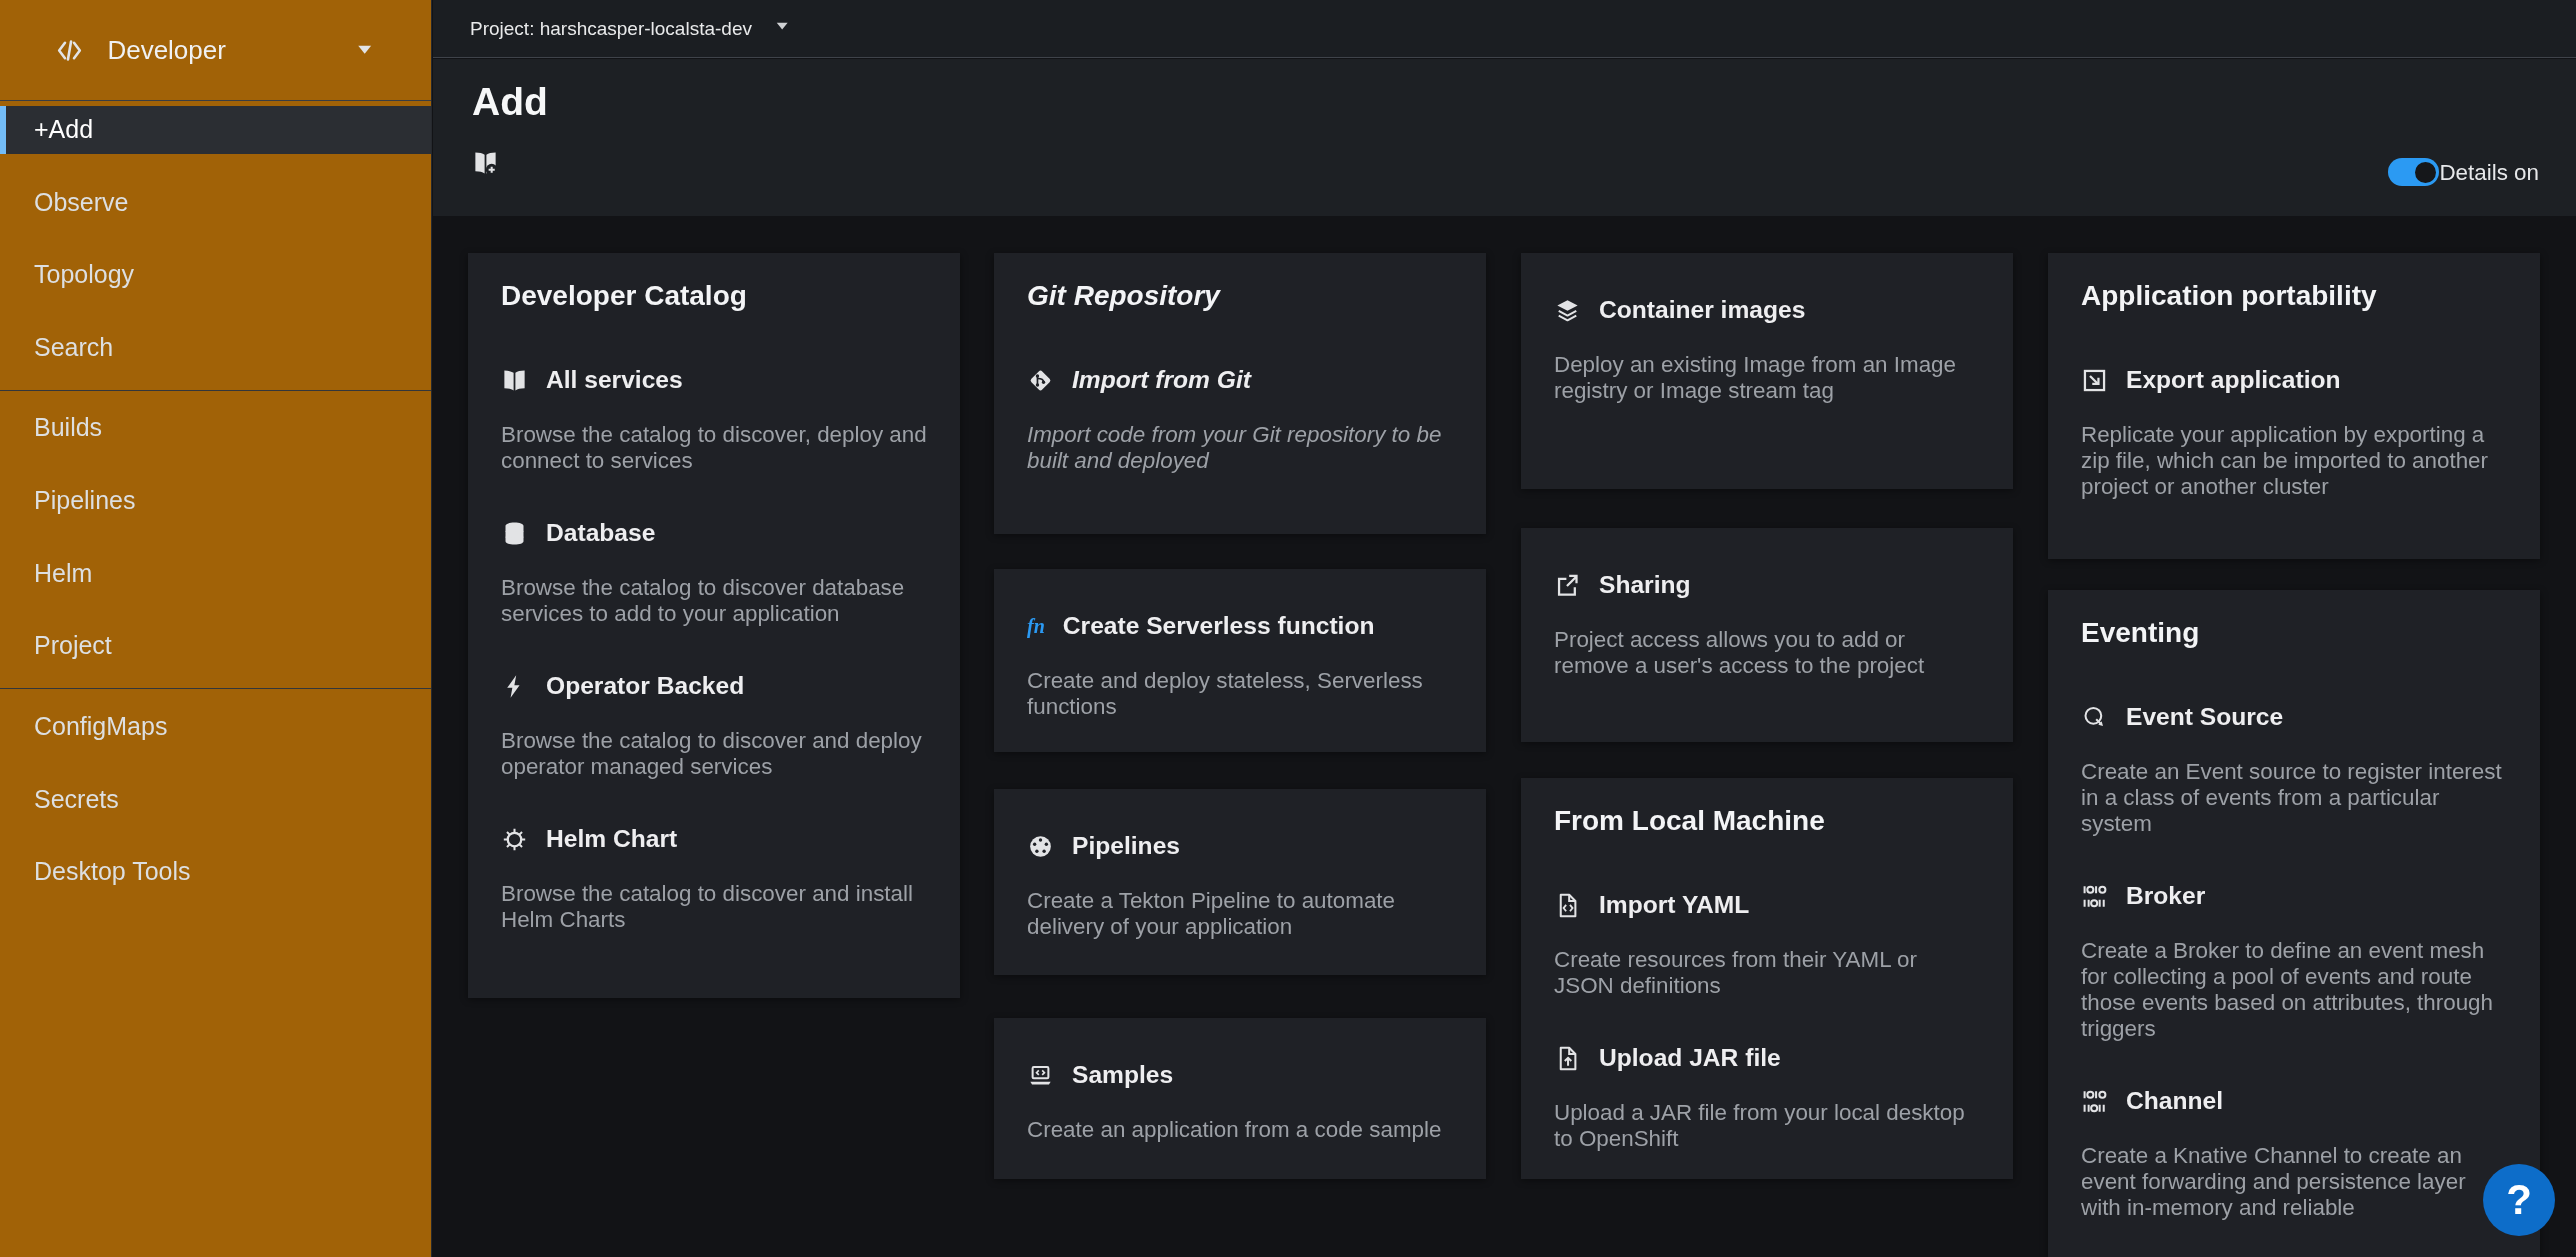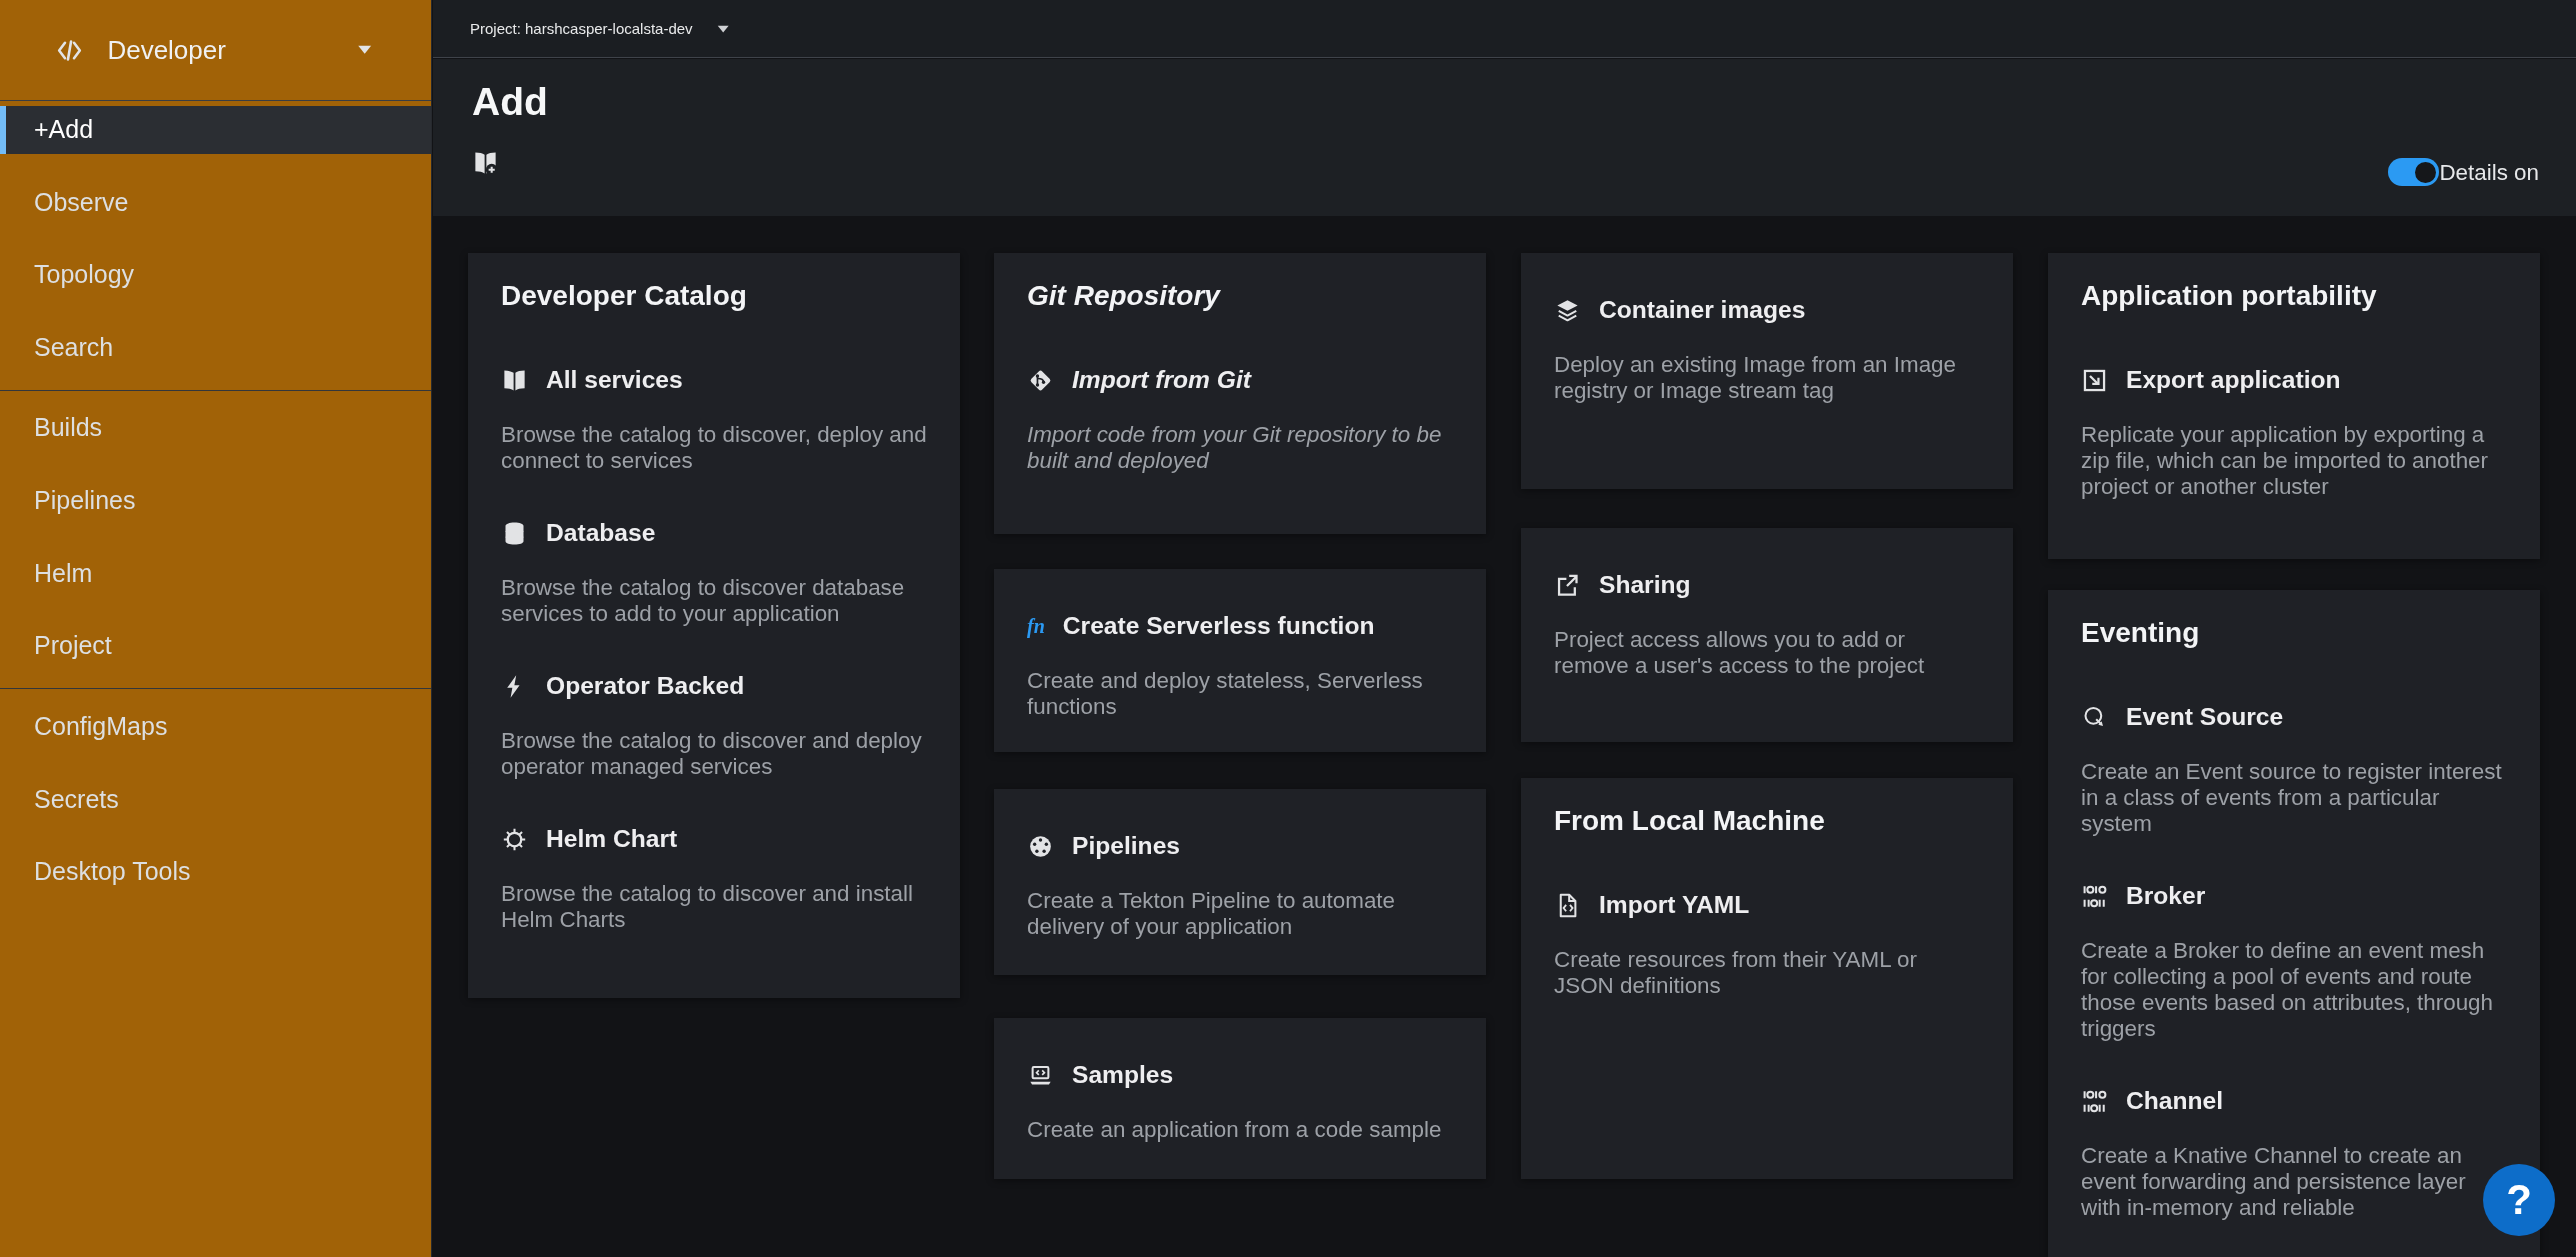--- a/index.html
+++ b/index.html
@@ -29,21 +29,21 @@
     font-size:25px; color:#dddfe1; cursor:pointer;
   }
   .nav-item.selected { background:#2b2e33; border-left-color:#73bcf7; color:#ffffff; }
   .nav-divider { height:0.7px; background:#33363b; margin:-6px 0 13.4px; }
   
   .masthead {
     position:absolute; left:433px; right:0; top:0; height:58px;
     background:#1b1e22; border-bottom:0.7px solid #3f434a;
     display:flex; align-items:center; padding-left:37px;
   }
-  .project-select { display:flex; align-items:flex-end; gap:22.4px; font-size:15px; color:#e9eaeb; cursor:pointer; }
+  .project-select { display:flex; align-items:flex-start; gap:22.4px; font-size:19px; color:#e9eaeb; cursor:pointer; }
   .project-select .caret { font-size:16.4px; color:#cfd1d4; }
   
   .page-header { position:absolute; left:433px; right:0; top:59px; height:157px; background:#1d2024; }
   .page-title { position:absolute; left:39px; top:21px; font-size:39px; font-weight:700; color:#f6f7f8; }
   .quickstart-btn {
     position:absolute; left:39px; top:82px; background:none; border:none;
     font-size:43px; color:#9da0a5; cursor:pointer; line-height:1;
   }
   .details-wrap { position:absolute; right:37px; top:99px; display:flex; align-items:flex-end; }
   .toggle {
@@ -318,20 +318,33 @@
             <svg viewBox="0 0 24 24">
               <path d="M6 2.5h7.5L19 8v13.5H6z" fill="none" stroke="currentColor" stroke-width="1.8" stroke-linejoin="round"></path>
               <path d="M13.5 2.5V8H19" fill="none" stroke="currentColor" stroke-width="1.8"></path>
               <path d="m10.8 11.5-2.3 2.8 2.3 2.8M14.2 11.5l2.3 2.8-2.3 2.8" fill="none" stroke="currentColor" stroke-width="1.6"></path>
             </svg>
           </span>
           <span>Import YAML</span>
         </div>
         <div class="item-desc">Create resources from their YAML or JSON definitions</div>
       </div>
+      <div class="item">
+        <div class="item-head">
+          <span class="icn">
+            <svg viewBox="0 0 24 24">
+              <path d="M6 2.5h7.5L19 8v13.5H6z" fill="none" stroke="currentColor" stroke-width="1.8" stroke-linejoin="round"></path>
+              <path d="M13.5 2.5V8H19" fill="none" stroke="currentColor" stroke-width="1.8"></path>
+              <path d="M12.5 18.5v-7M9.6 14.3l2.9-2.9 2.9 2.9" fill="none" stroke="currentColor" stroke-width="1.8"></path>
+            </svg>
+          </span>
+          <span>Upload JAR file</span>
+        </div>
+        <div class="item-desc">Upload a JAR file from your local desktop to OpenShift</div>
+      </div>
     </div>
     <div class="card" style="left: 2048px; top: 253px; height: 306px;">
       <h2 class="card-title">Application portability</h2>
       <div class="item">
         <div class="item-head">
           <span class="icn">
             <svg viewBox="0 0 24 24">
               <rect x="3.5" y="3.5" width="17" height="17" fill="none" stroke="currentColor" stroke-width="2"></rect>
               <path d="M8 8l6.5 6.5" stroke="currentColor" stroke-width="2"></path>
               <path d="M15.5 9.5v5.5H10" fill="none" stroke="currentColor" stroke-width="2"></path>

